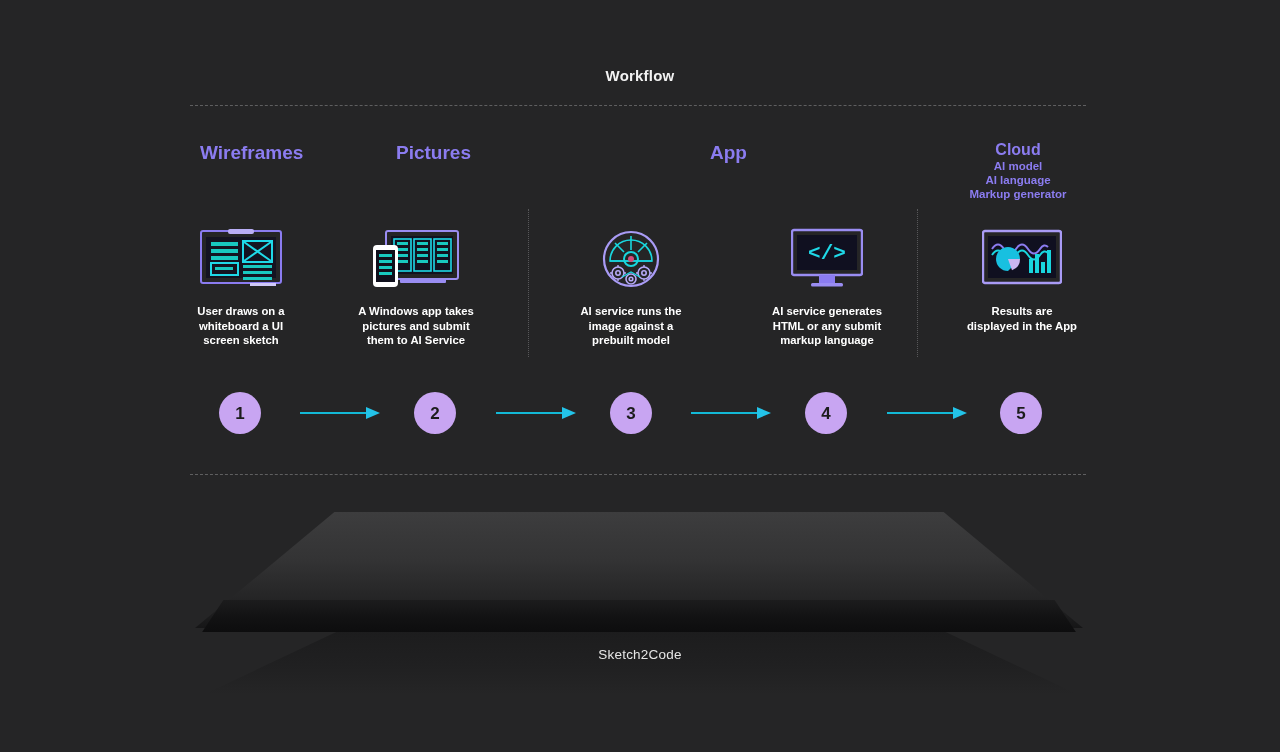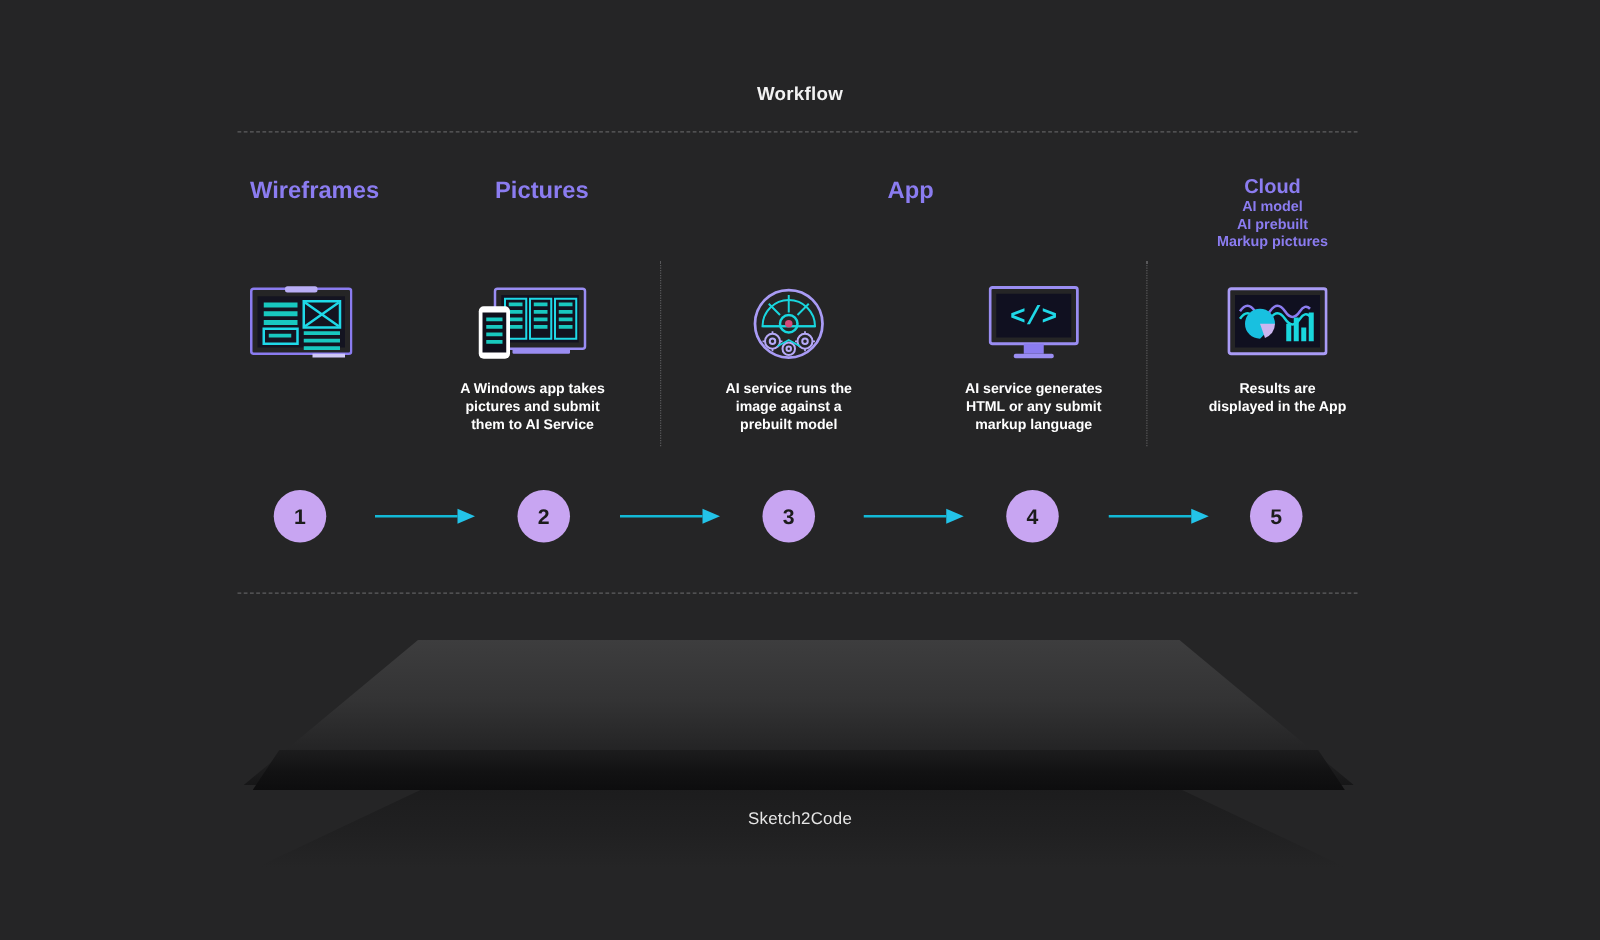--- a/index.html
+++ b/index.html
@@ -100,21 +100,21 @@
   }
   .step .caption {
     margin-top: 8px;
     color: #ffffff;
     font-size: 11.3px;
     font-weight: bold;
     line-height: 14.6px;
     white-space: pre-line;
   }
   .step.s1 { left: 161px; }
-  .step.s2 { left: 346px; }
+  .step.s2 { left: 336px; }
   .step.s3 { left: 551px; }
   .step.s4 { left: 747px; }
   .step.s5 { left: 942px; }
 
   
   .numrow {
     position: absolute;
     top: 392px;
     left: 0; right: 0;
     height: 44px;
@@ -218,22 +218,22 @@
   <div class="vrule v1"></div>
   <div class="vrule v2"></div>
 
   <div class="seclabel wireframes">Wireframes</div>
   <div class="seclabel pictures">Pictures</div>
   <div class="seclabel app">App</div>
 
   <div class="cloudgroup">
     <div class="cloud-title">Cloud</div>
     <div class="cloud-sub">AI model</div>
-    <div class="cloud-sub">AI prebuilt</div>
-    <div class="cloud-sub">Markup pictures</div>
+    <div class="cloud-sub">AI language</div>
+    <div class="cloud-sub">Markup generator</div>
   </div>
 
   <div class="step s1">
     <div class="icon-wrap">
       <svg width="82" height="62" viewBox="0 0 82 62">
         <rect x="1" y="3" width="80" height="52" rx="2" fill="none" stroke="#8b7cf0" stroke-width="2"></rect>
         <rect x="6" y="9" width="70" height="41" fill="#141421"></rect>
         <rect x="28" y="1" width="26" height="5" rx="2" fill="#b9aef5"></rect>
         <rect x="11" y="14" width="27" height="4" fill="#18c8c0"></rect>
         <rect x="11" y="21" width="27" height="4" fill="#18c8c0"></rect>
@@ -241,20 +241,23 @@
         <rect x="43" y="13" width="29" height="21" fill="none" stroke="#1fd9e8" stroke-width="2"></rect>
         <path d="M44 14 L71 33 M71 14 L44 33" stroke="#1fd9e8" stroke-width="2"></path>
         <rect x="11" y="35" width="27" height="12" fill="none" stroke="#1fd9e8" stroke-width="2"></rect>
         <rect x="15" y="39" width="18" height="3" fill="#18c8c0"></rect>
         <rect x="43" y="37" width="29" height="3" fill="#18c8c0"></rect>
         <rect x="43" y="43" width="29" height="3" fill="#18c8c0"></rect>
         <rect x="43" y="49" width="29" height="3" fill="#18c8c0"></rect>
         <rect x="50" y="55" width="26" height="3" fill="#cfc8f7"></rect>
       </svg>
     </div>
+    <div class="caption">User draws on a
+whiteboard a UI
+screen sketch</div>
   </div>
 
   <div class="step s2">
     <div class="icon-wrap">
       <svg width="88" height="64" viewBox="0 0 88 64">
         <rect x="14" y="4" width="72" height="48" rx="2" fill="none" stroke="#9a8df2" stroke-width="2"></rect>
         <rect x="19" y="9" width="62" height="38" fill="#121220"></rect>
         <rect x="22" y="12" width="17" height="32" fill="none" stroke="#1fd9e8" stroke-width="1.6"></rect>
         <rect x="25" y="15" width="11" height="3" fill="#18c8c0"></rect>
         <rect x="25" y="21" width="11" height="3" fill="#18c8c0"></rect>

